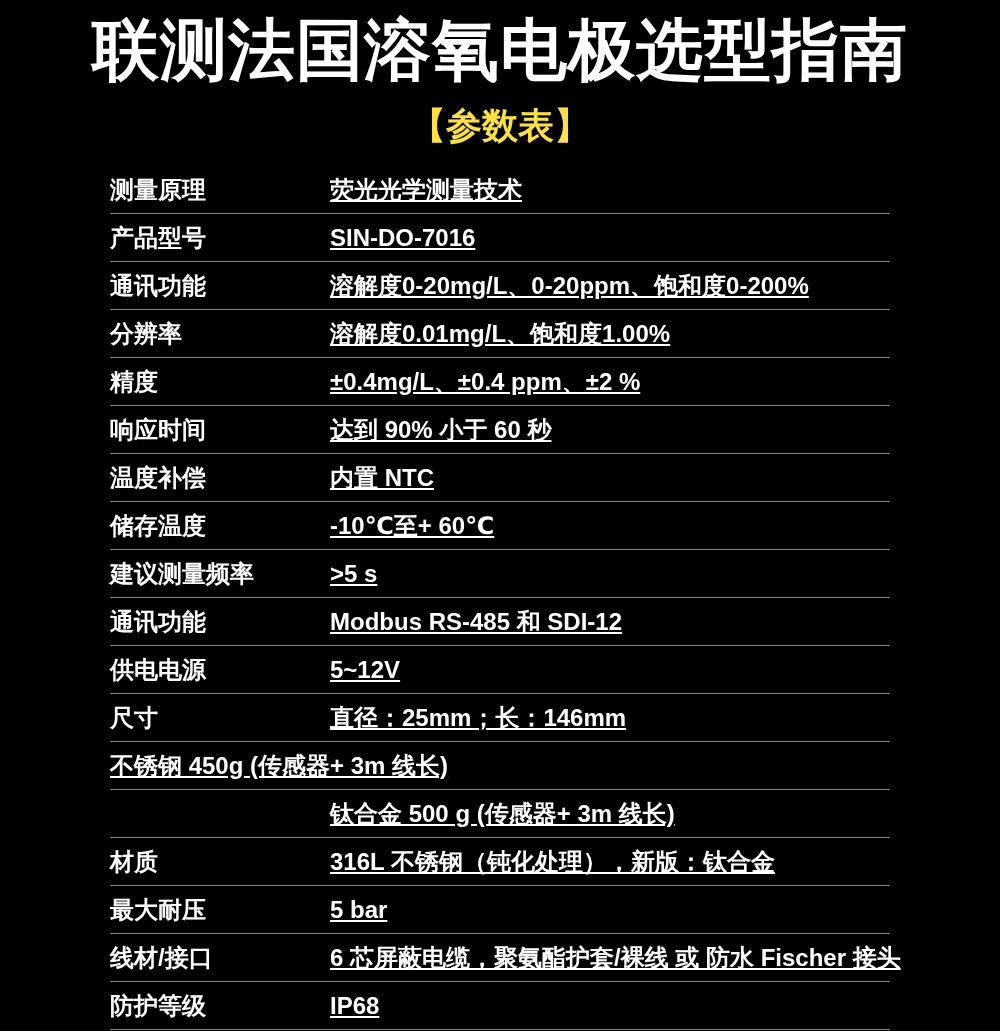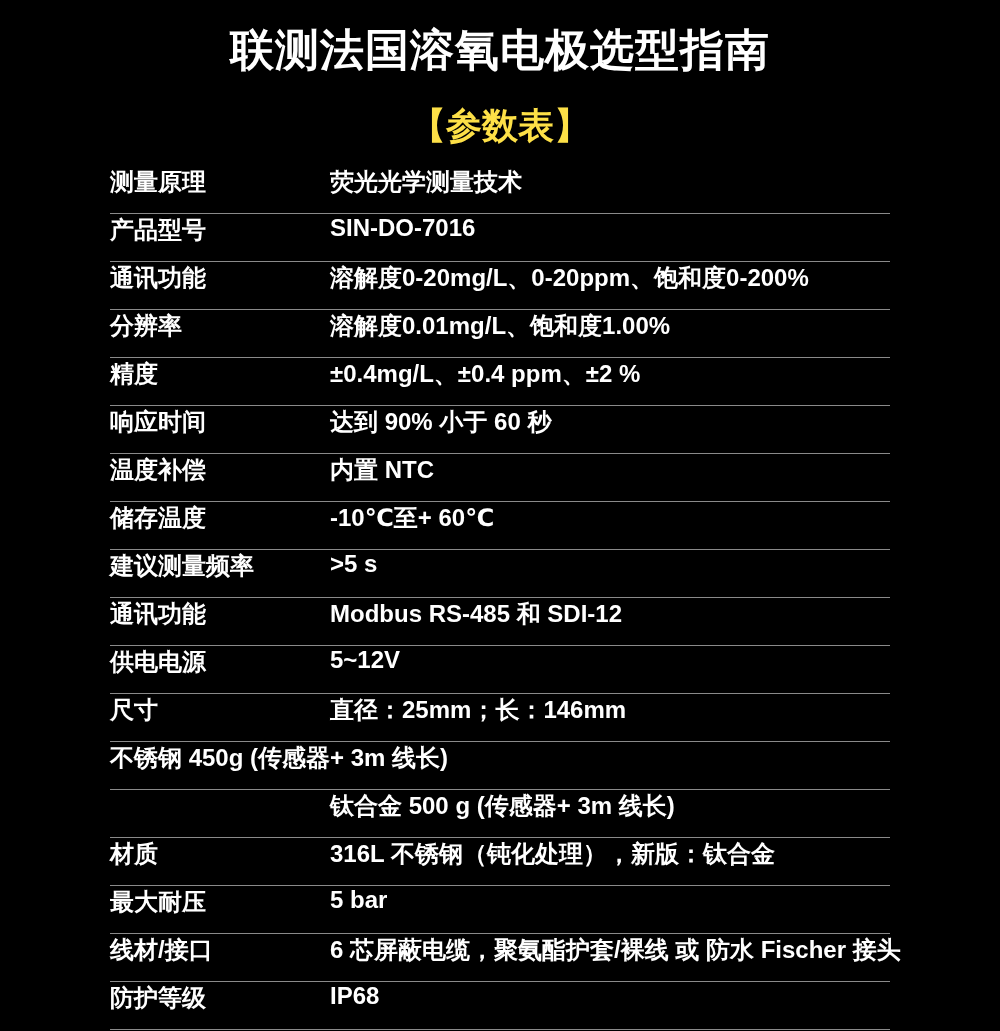--- a/index.html
+++ b/index.html
@@ -13,21 +13,21 @@
     overflow: hidden;
     font-family: "Liberation Sans", "DejaVu Sans", sans-serif;
     color: #ffffff;
     -webkit-font-smoothing: antialiased;
   }
   .page-title {
     padding-top: 20px;
     height: 60px;
     line-height: 60px;
     text-align: center;
-    font-size: 44px;
+    font-size: 67px;
     font-weight: 700;
     letter-spacing: 1px;
     color: #ffffff;
     white-space: nowrap;
   }
   .page-subtitle {
     margin-top: 26px;
     height: 40px;
     line-height: 40px;
     text-align: center;
@@ -35,36 +35,38 @@
     font-weight: 700;
     color: #fde047;
   }
   .spec-table {
     margin: 20px 110px 0 110px; 
     width: 780px;
   }
   .spec-row {
     height: 47px;
     display: flex;
+    align-items: center;
     border-bottom: 1px solid #8a8a8a;
   }
   .spec-label {
     width: 220px;
     flex: 0 0 220px;
     font-size: 24px;
     font-weight: 700;
     color: #ffffff;
     white-space: nowrap;
   }
   .spec-value {
     flex: 1 1 auto;
     font-size: 24px;
     font-weight: 700;
     color: #ffffff;
     white-space: nowrap;
+    text-decoration: underline;
   }
 </style>
 </head>
 <body>
 
 <div class="page-title">联测法国溶氧电极选型指南</div>
 <div class="page-subtitle">【参数表】</div>
 
 <div class="spec-table">
   <div class="spec-row">

